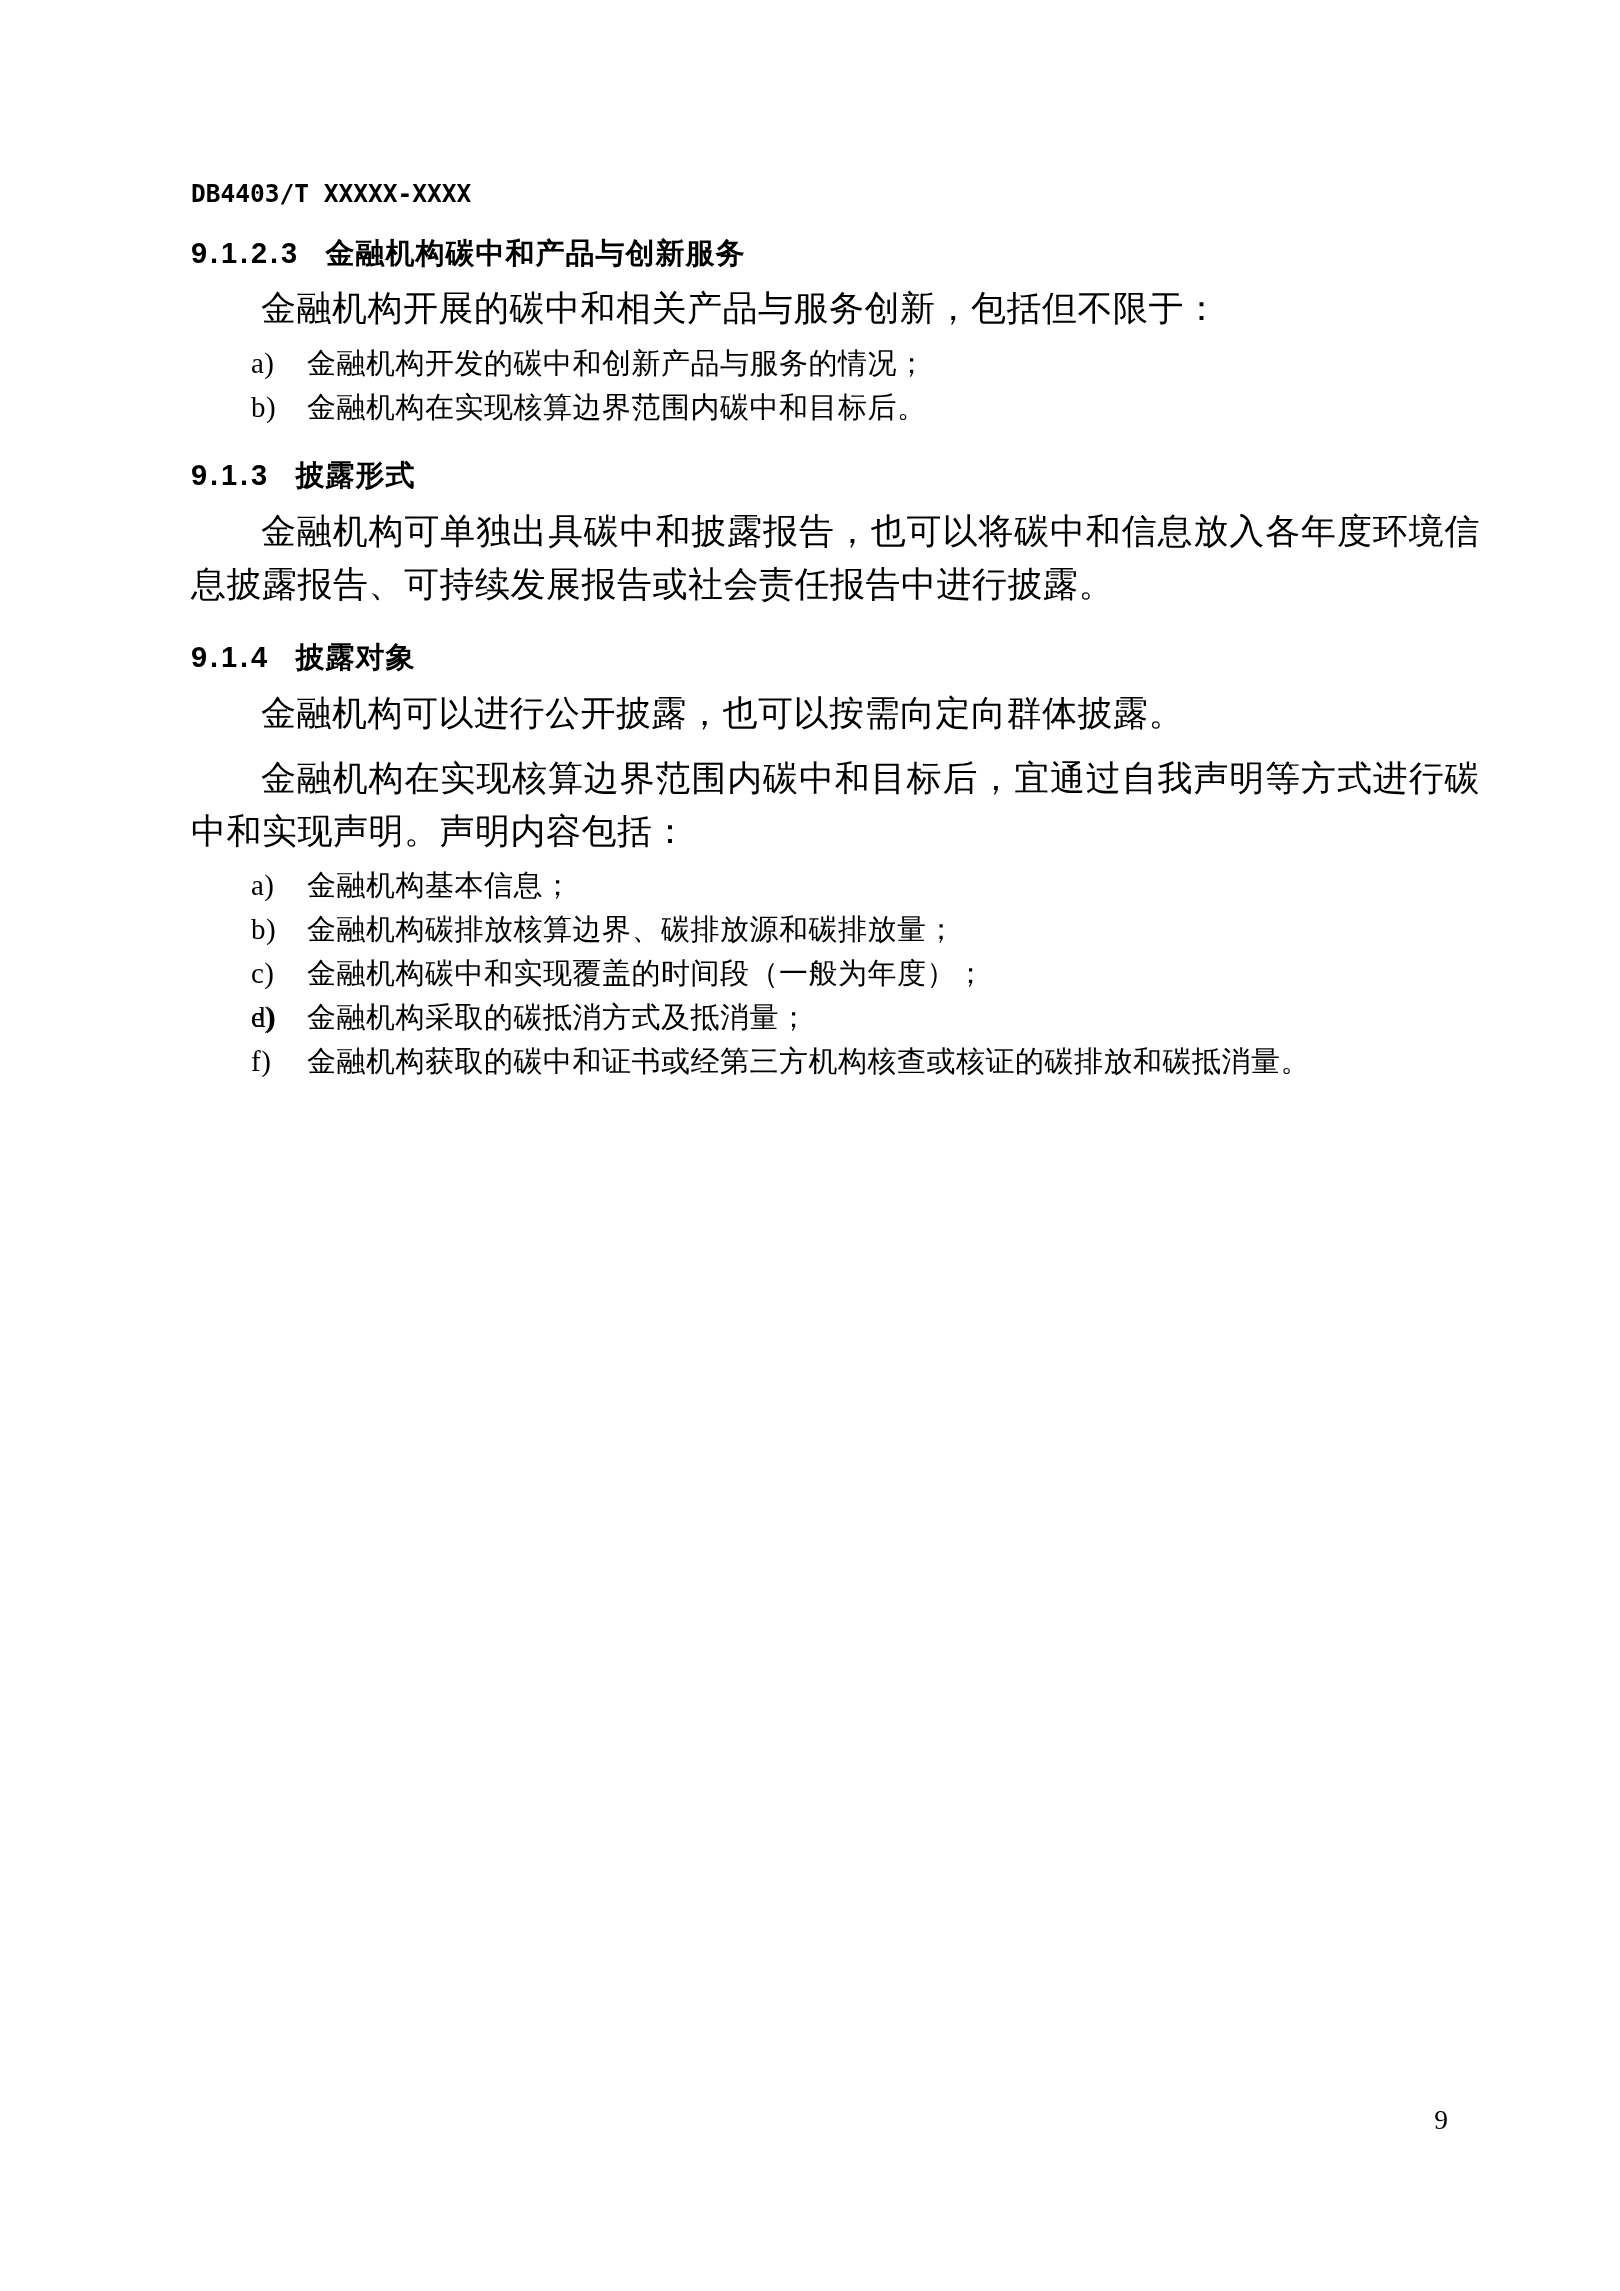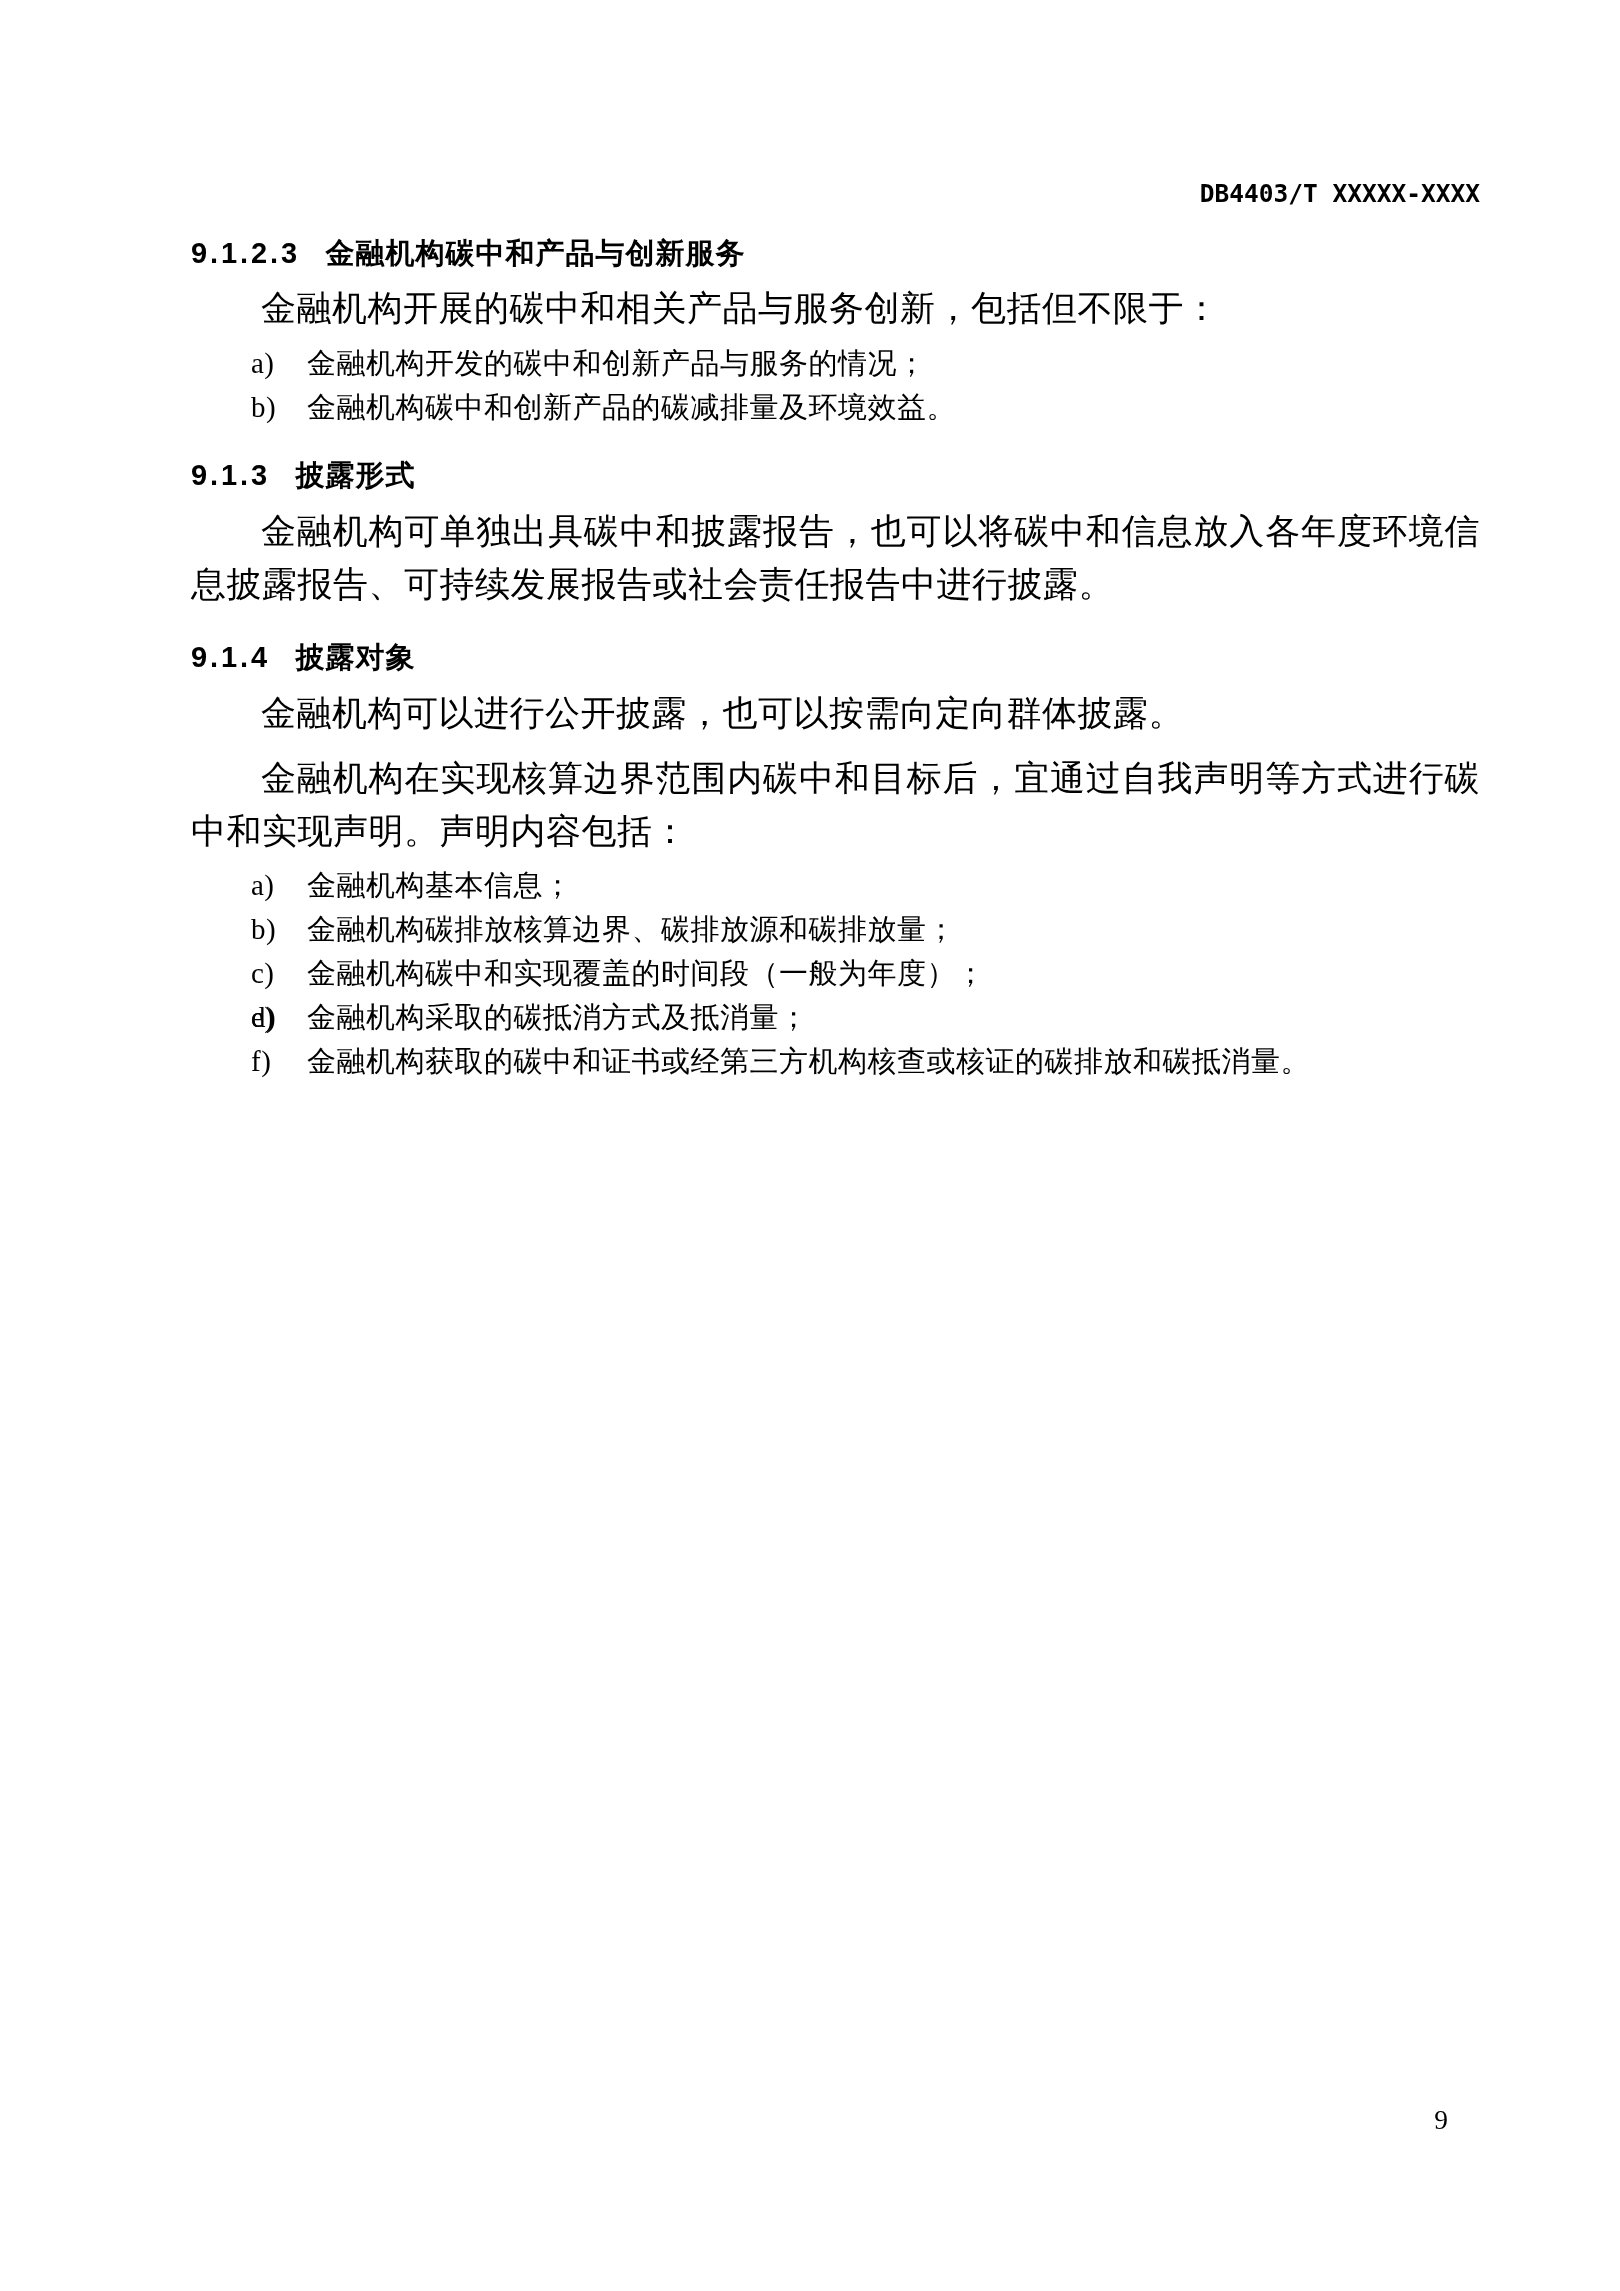--- a/index.html
+++ b/index.html
@@ -13,21 +13,21 @@
     height: 2292px;
     background: #ffffff;
     color: #000000;
     font-family: "Liberation Serif", serif;
     box-sizing: border-box;
     padding: 181px 140px 0 191px;
     overflow: hidden;
   }
   
   .doc-header {
-    text-align: right;
+    text-align: left;
     font-family: "DejaVu Sans Mono", monospace;
     font-size: 24.5px;
     line-height: 25.5px;
     font-weight: 600;
     letter-spacing: 0px;
     white-space: nowrap;
   }
   
   .section-heading {
     margin: 29px 0 11.8px 0;
@@ -92,21 +92,21 @@
 
   <main>
 
     <section>
       <h3 class="section-heading">
         <span class="sec-num">9.1.2.3</span><span>金融机构碳中和产品与创新服务</span>
       </h3>
       <p class="para">金融机构开展的碳中和相关产品与服务创新，包括但不限于：</p>
       <ol class="item-list">
         <li><span class="marker">a)</span><span>金融机构开发的碳中和创新产品与服务的情况；</span></li>
-        <li><span class="marker">b)</span><span>金融机构碳中和创新产品的碳减排量及环境效益。</span></li>
+        <li><span class="marker">b)</span><span>金融机构在实现核算边界范围内碳中和目标后。</span></li>
       </ol>
     </section>
 
     <section>
       <h3 class="section-heading">
         <span class="sec-num">9.1.3</span><span>披露形式</span>
       </h3>
       <p class="para">金融机构可单独出具碳中和披露报告，也可以将碳中和信息放入各年度环境信息披露报告、可持续发展报告或社会责任报告中进行披露。</p>
     </section>
 

